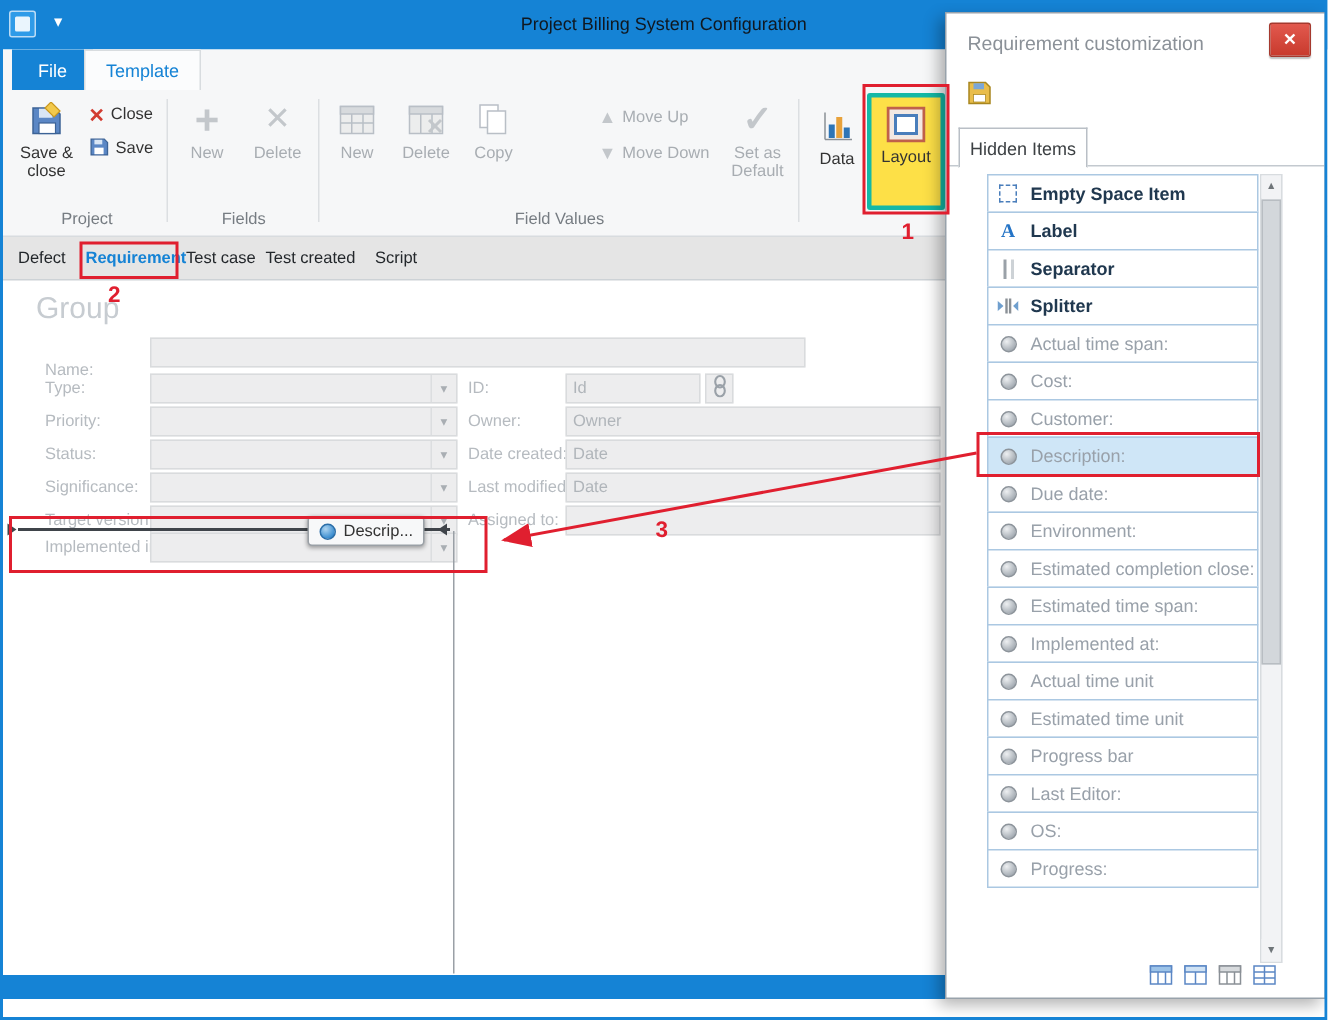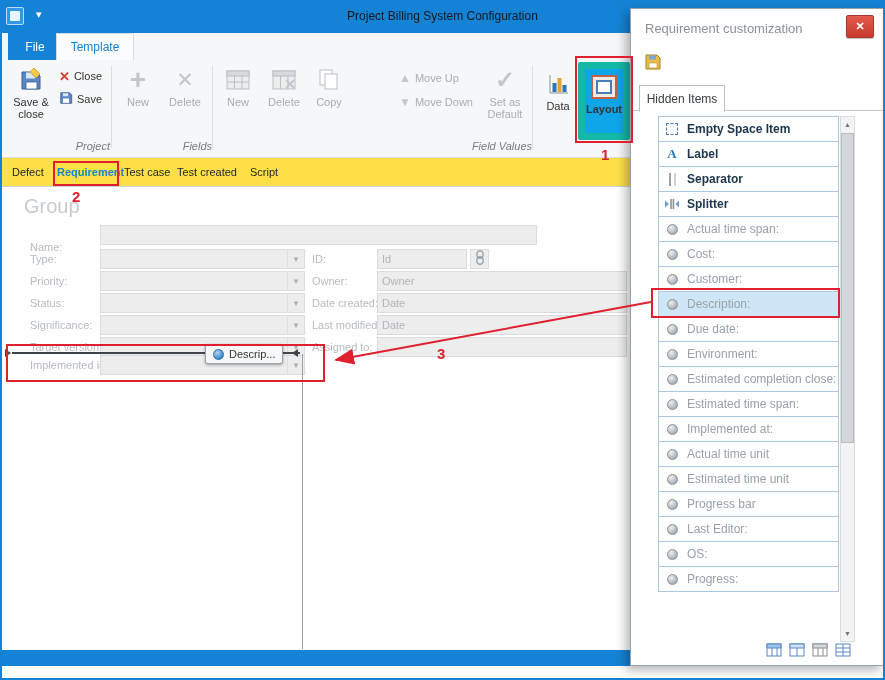--- a/index.html
+++ b/index.html
@@ -15,36 +15,36 @@
   .window-title { position:absolute; left:0; top:9px; width:885px; text-align:center; color:#101820; font-size:12px; }
 
   
   .tabrow { position:absolute; left:0; top:33px; width:885px; height:27px; background:#f6f7f8; z-index:1; }
   .tab-file { position:absolute; left:8px; top:0; width:54px; height:27px; background:#1583d5; color:#fff; display:flex; align-items:center; justify-content:center; font-size:12px; }
   .tab-template { position:absolute; left:56px; top:0; width:78px; height:27px; background:#fbfcfd; border:1px solid #d8dcdf; border-bottom:none; color:#1583d5; display:flex; align-items:center; justify-content:center; font-size:12px; }
 
   
   .ribbon { position:absolute; left:0; top:60px; width:885px; height:98px; background:#f6f7f8; border-bottom:1px solid #d8dcdf; z-index:1; }
   .rgroup { position:absolute; top:2px; height:92px; }
-  .rgrouplabel { position:absolute; left:0; right:0; bottom:2px; text-align:right; font-size:11px; color:#767c82;font-style:italic; }
+  .rgrouplabel { position:absolute; left:0; right:0; bottom:2px; text-align:center; font-size:11px; color:#767c82; }
   .rsep { position:absolute; top:6px; width:1px; height:82px; background:#dcdfe2; }
   .rbig { position:absolute; display:flex; flex-direction:column; align-items:center; padding-top:5px; gap:3px; border-radius:2px; }
   .rbig .ric { height:26px; display:flex; align-items:center; justify-content:center; }
   .rlbl { font-size:11px; color:#333; text-align:center; line-height:12px; }
   .rsmall { position:absolute; display:flex; align-items:center; gap:4px; padding-left:3px; border-radius:2px; }
   .dis .rlbl { color:#a8adb2; }
   .glyph-plus { font-size:28px; line-height:26px; color:#c3c7cb; font-weight:bold; }
   .glyph-x { font-size:21px; line-height:26px; color:#c3c7cb; }
   .glyph-check { font-size:24px; line-height:26px; color:#c3c7cb; font-weight:bold; }
   .glyph-arrow { font-size:12px; color:#c3c7cb; }
   .x-red { color:#d23b30; font-weight:bold; font-size:13px; line-height:13px; }
-  .layout-btn { background:#0ea5e9; border:7px solid #14b8a6;font-weight:bold; }
-
-  
-  .doctabs { position:absolute; left:0; top:158px; width:885px; height:28px; background:#fde047; z-index:1; }
+  .layout-btn { background:#fde047; border:3px solid #14b8a6; }
+
+  
+  .doctabs { position:absolute; left:0; top:158px; width:885px; height:28px; background:#e5e5e5; z-index:1; }
   .dtab { position:absolute; top:0; height:28px; line-height:28px; font-size:11px; color:#23272b; }
   .dtab.active { color:#1583d5; font-weight:bold; }
 
   
   .formarea { position:absolute; left:0; top:186px; width:885px; height:464px; background:#fff; border-top:1px solid #cdd2d6; z-index:1; }
   .group-title { position:absolute; left:24px; top:8px; font-size:20px; color:#c7ccd1; }
   .flabel { position:absolute; font-size:11px; color:#b6bbc0; white-space:nowrap; }
   .tf, .dd { position:absolute; height:20px; background:#ededee; border:1px solid #d9dbdd; font-size:11px; color:#b0b5ba; display:flex; align-items:center; padding-left:4px; }
   .dd .dd-btn { position:absolute; right:0; top:0; width:17px; height:18px; border-left:1px solid #dcdee0; display:flex; align-items:center; justify-content:center; color:#a9aeb3; font-size:9px; background:#ededee; }
   .chainbtn { position:absolute; width:19px; height:20px; background:#ededee; border:1px solid #d9dbdd; display:flex; align-items:center; justify-content:center; }

